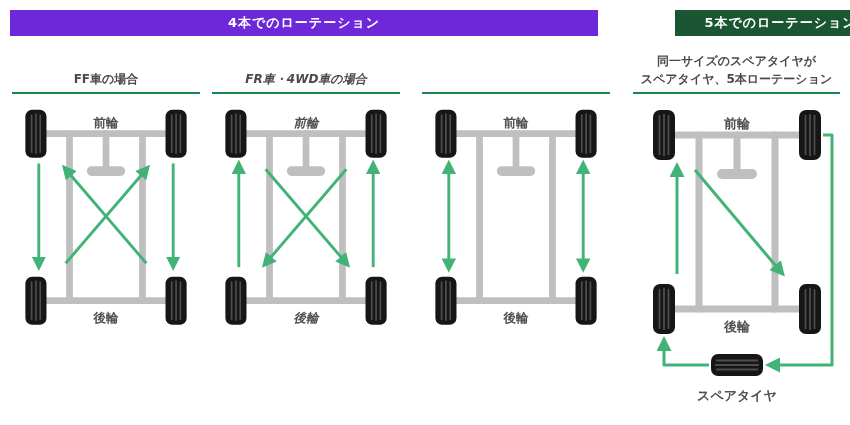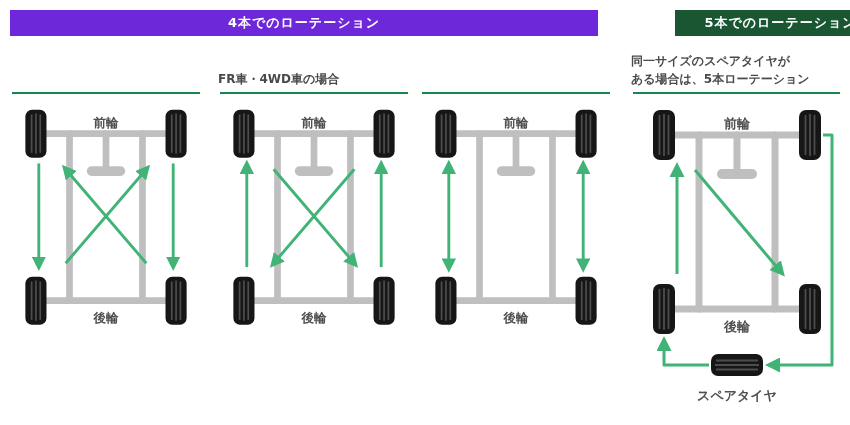--- a/index.html
+++ b/index.html
@@ -9,26 +9,26 @@
   }
   .hdr{
     position:absolute;top:10px;height:26px;
     display:flex;align-items:center;justify-content:center;
     color:#fff;font-size:13px;font-weight:bold;letter-spacing:1px;
   }
   .hdr-four{left:10px;width:588px;background:#6d28d9;}
   .hdr-five{left:631px;width:211px;background:#1a5632;margin-left:44px;}
   .panel{position:absolute;top:44px;bottom:0;}
   .p1{left:10px;width:192px;}
-  .p2{left:218px;width:192px;}
+  .p2{left:210px;width:192px;font-style:italic;}
   .p3{left:420px;width:192px;}
   .p4{left:631px;width:211px;}
   .panel-title{
     position:absolute;left:0;right:0;top:0;height:44px;
-    display:flex;flex-direction:column;justify-content:flex-end;
+    display:flex;flex-direction:column;justify-content:flex-end;align-items:center;
     font-size:12px;font-weight:bold;color:#4a4a4a;line-height:1.5;padding-bottom:3px;
   }
   .rule{position:absolute;left:2px;right:2px;top:48px;height:2px;background:#16874e;}
   .car{position:absolute;top:58px;}
   .p1 .car,.p2 .car,.p3 .car{left:0;width:100%;}
   .p4 .car{left:0;right:0;margin:0 auto;width:200px;}
   svg text{
     font-family:"DejaVu Sans",sans-serif;font-size:13px;font-weight:bold;
     fill:#4f4f4f;text-anchor:middle;
   }
@@ -57,20 +57,23 @@
       <marker id="ah" viewBox="0 0 10 10" refX="6" refY="5" markerWidth="5" markerHeight="5" orient="auto-start-reverse">
         <path d="M0,0 L10,5 L0,10 z" fill="#41b377"></path>
       </marker>
     </defs>
   </svg>
 
   <div class="hdr hdr-four">4本でのローテーション</div>
   <div class="hdr hdr-five">5本でのローテーション</div>
 
   <section class="panel p1">
+    <div class="panel-title">
+      <span>FF車の場合</span>
+    </div>
     <div class="rule"></div>
     <svg class="car" viewBox="0 0 200 252">
       <g class="frame">
         <line x1="27" y1="33" x2="173" y2="33"></line>
         <line x1="27" y1="207" x2="173" y2="207"></line>
         <line x1="62" y1="33" x2="62" y2="207"></line>
         <line x1="138" y1="33" x2="138" y2="207"></line>
         <line x1="100" y1="33" x2="100" y2="66"></line>
         <line x1="85" y1="72" x2="115" y2="72" stroke-width="10"></line>
       </g>
@@ -162,21 +165,21 @@
       <g class="arrows">
         <line x1="30" y1="66" x2="30" y2="172" marker-start="url(#ah)" marker-end="url(#ah)"></line>
         <line x1="170" y1="66" x2="170" y2="172" marker-start="url(#ah)" marker-end="url(#ah)"></line>
       </g>
     </svg>
   </section>
 
   <section class="panel p4">
     <div class="panel-title">
       <span>同一サイズのスペアタイヤが</span>
-      <span>ある場合は、5本ローテーション</span>
+      <span>スペアタイヤ、5本ローテーション</span>
     </div>
     <div class="rule"></div>
     <svg class="car" viewBox="0 0 200 318">
       <g class="frame">
         <line x1="27" y1="33" x2="173" y2="33"></line>
         <line x1="27" y1="207" x2="173" y2="207"></line>
         <line x1="62" y1="33" x2="62" y2="207"></line>
         <line x1="138" y1="33" x2="138" y2="207"></line>
         <line x1="100" y1="33" x2="100" y2="66"></line>
         <line x1="85" y1="72" x2="115" y2="72" stroke-width="10"></line>

